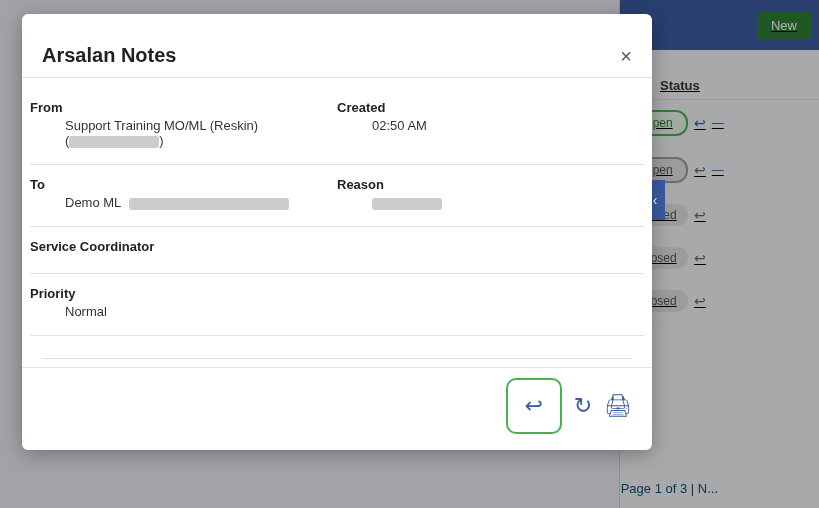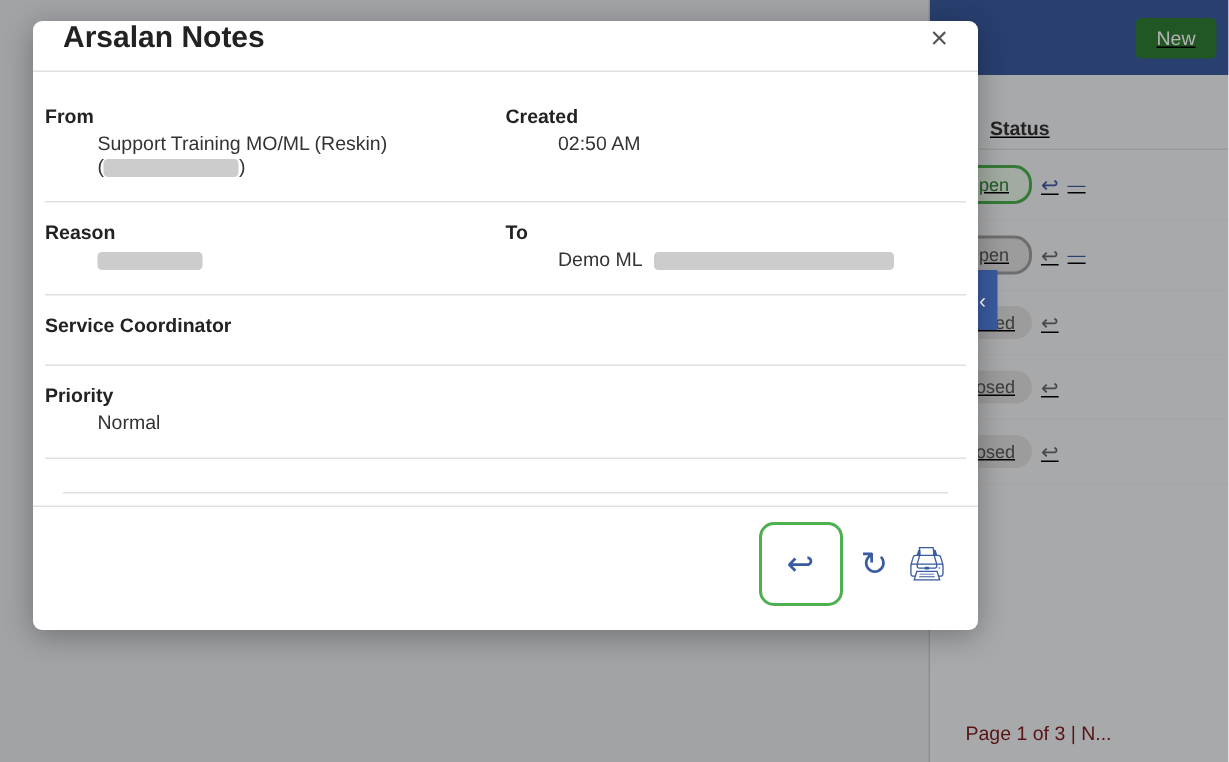--- a/index.html
+++ b/index.html
@@ -121,21 +121,21 @@
       border-radius: 6px;
       box-shadow: 0 4px 20px rgba(0,0,0,0.3);
       z-index: 10;
       overflow: hidden;
     }
 
     .modal-header {
       display: flex;
       align-items: center;
       justify-content: space-between;
-      padding: 0 20px 10px 20px;
+      padding: 30px 20px 10px 20px;
       border-bottom: 1px solid #e0e0e0;
     }
 
     .modal-title {
       font-size: 20px;
       font-weight: bold;
       color: #222;
     }
 
     .modal-close {
@@ -227,24 +227,24 @@
     .footer-btn-print {
       background: none;
       border: none;
       font-size: 22px;
       cursor: pointer;
       color: #3a5ba0;
     }
 
     .pagination-text {
       font-size: 13px;
-      color: #7f1d1d;
+      color: #0c4a6e;
       position: absolute;
       bottom: 12px;
-      right: 78px;
+      right: 101px;
     }
 
     .nav-collapse {
       position: absolute;
       top: 180px;
       left: 645px;
       background: #3a5ba0;
       color: white;
       width: 20px;
       height: 40px;
@@ -322,33 +322,33 @@
         <div class="field-label">Created</div>
         <div class="field-value">02:50 AM</div>
       </div>
     </div>
 
     <hr class="divider">
 
     <div class="modal-grid">
 
       <div class="field-group">
-        <div class="field-label">Reason</div>
-        <div class="field-value">
-          <span class="field-value-redacted" style="width:70px;"></span>
-        </div>
-      </div>
-
-      <div class="field-group">
         <div class="field-label">To</div>
         <div class="field-value">
           <span>Demo ML</span>
           <span class="field-value-redacted" style="width:160px; margin-left:4px;"></span>
         </div>
       </div>
+
+      <div class="field-group">
+        <div class="field-label">Reason</div>
+        <div class="field-value">
+          <span class="field-value-redacted" style="width:70px;"></span>
+        </div>
+      </div>
     </div>
 
     <hr class="divider">
 
     <div class="field-group">
       <div class="field-label">Service Coordinator</div>
     </div>
 
     <hr class="divider">
 

